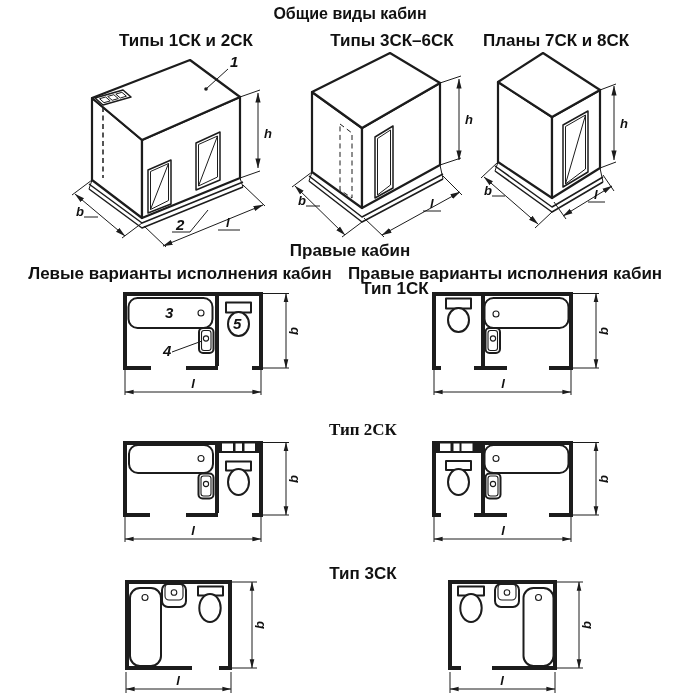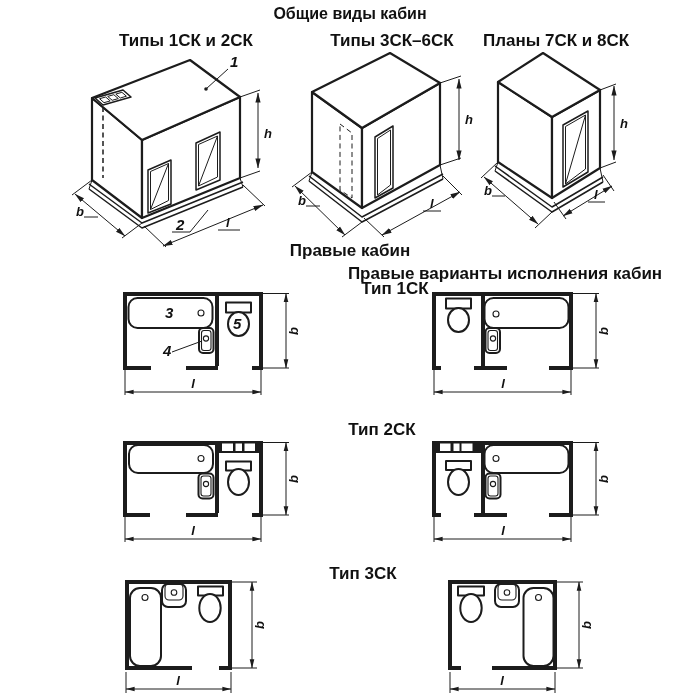--- a/index.html
+++ b/index.html
@@ -22,23 +22,24 @@
 </head>
 <body>
 
 <div class="canvas">
 
   <div class="lbl" style="left:350px;top:5px;font-size:16px;">Общие виды кабин</div>
   <div class="lbl" style="left:186px;top:31px;">Типы 1СК и 2СК</div>
   <div class="lbl" style="left:392px;top:31px;">Типы 3СК–6СК</div>
   <div class="lbl" style="left:556px;top:31px;">Планы 7СК и 8СК</div>
   <div class="lbl" style="left:350px;top:241px;">Правые кабин</div>
+  <div class="lbl" style="left:180px;top:264px;">Левые варианты исполнения кабин</div>
   <div class="lbl" style="left:505px;top:264px;">Правые варианты исполнения кабин</div>
   <div class="lbl" style="left:363px;top:279px;margin-left:32px;">Тип 1СК</div>
-  <div class="lbl" style="left:382px;top:420px;">Тип 2СК</div>
+  <div class="lbl" style="left:363px;top:420px;font-family:Liberation Serif, serif;">Тип 2СК</div>
   <div class="lbl" style="left:363px;top:564px;">Тип 3СК</div>
 
   <svg style="left:60px;top:50px;" width="220" height="205" viewBox="0 0 220 205">
     <defs>
         <marker id="a1" viewBox="0 0 10 6" refX="9.6" refY="3" markerWidth="10" markerHeight="6" orient="auto-start-reverse" markerUnits="userSpaceOnUse">
           <path d="M10,3 L0,0.4 L0,5.6 Z" fill="#1c1c1c"></path>
         </marker>
       </defs>
     <g>
       <polygon class="face" points="32,48 82,90 82,168 32,130"></polygon>

